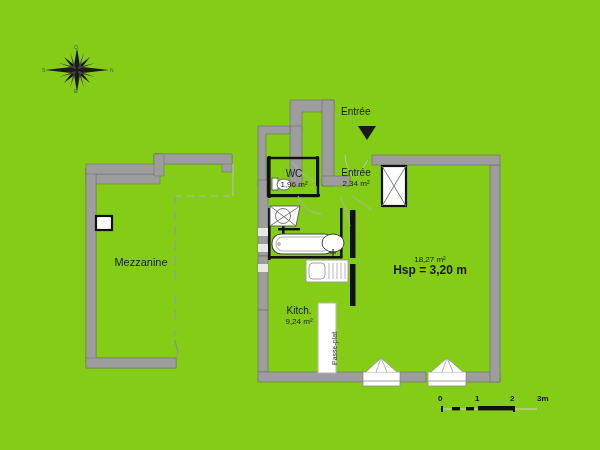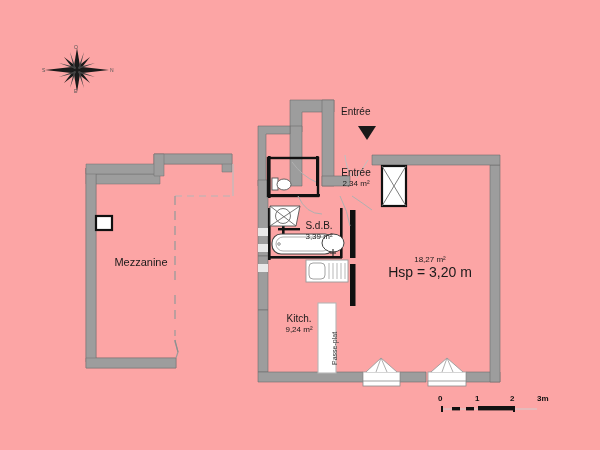--- a/index.html
+++ b/index.html
@@ -1,23 +1,23 @@
 <!DOCTYPE html>
 <html><head>
 <meta charset="utf-8">
 <style>
   html,body{margin:0;padding:0;background:#ffffff;}
   body{width:600px;height:450px;overflow:hidden;
        font-family:"Liberation Sans","DejaVu Sans",sans-serif;color:#1a1a1a;}
-  #plan{position:relative;width:600px;height:450px;background:#fca5a5;}
+  #plan{position:relative;width:600px;height:450px;background:#84cc16;}
   svg{display:block;}
   .lbl{position:absolute;text-align:center;line-height:1.15;white-space:nowrap;}
   .room-name{font-size:11px;color:#1a1a1a;}
   .room-area{font-size:8px;color:#1a1a1a;}
-  .room-hsp{font-size:14px;color:#1a1a1a;}
+  .room-hsp{font-size:12px;color:#1a1a1a;font-weight:bold;}
   .small-name{font-size:10px;}
   .compass-letter{position:absolute;font-size:5px;color:#555;}
   .scale-num{position:absolute;font-size:8px;font-weight:bold;color:#111;}
   .vert-text{position:absolute;font-size:7px;color:#333;
              transform:rotate(-90deg);transform-origin:left top;white-space:nowrap;}
   .entrance-title{position:absolute;font-size:10px;color:#1a1a1a;white-space:nowrap;}
 </style>
 </head>
 <body>
 
@@ -204,37 +204,37 @@
     </g>
   </svg>
 
   <span class="compass-letter" style="left:74px;top:44px;">O</span>
   <span class="compass-letter" style="left:42px;top:67px;">S</span>
   <span class="compass-letter" style="left:110px;top:67px;">N</span>
   <span class="compass-letter" style="left:74px;top:88px;">E</span>
 
   <span class="entrance-title" style="left:341px;top:106px;">Entrée</span>
 
+  <div class="lbl" style="left:265px;top:168px;width:58px;">
+    <div class="room-name small-name">WC</div>
+    <div class="room-area">1,96 m²</div>
+  </div>
 
   <div class="lbl" style="left:325px;top:167px;width:62px;">
     <div class="room-name small-name">Entrée</div>
     <div class="room-area">2,34 m²</div>
   </div>
 
-  <div class="lbl" style="left:288px;top:220px;width:62px;">
-    <div class="room-name small-name">S.d.B.</div>
-    <div class="room-area">3,39 m²</div>
-  </div>
 
   <div class="lbl" style="left:380px;top:255px;width:100px;">
     <div class="room-area">18,27 m²</div>
     <div class="room-hsp">Hsp = 3,20 m</div>
   </div>
 
-  <div class="lbl" style="left:272px;top:305px;width:54px;margin-top:8px;">
+  <div class="lbl" style="left:272px;top:305px;width:54px;">
     <div class="room-name small-name">Kitch.</div>
     <div class="room-area">9,24 m²</div>
   </div>
 
   <div class="lbl" style="left:105px;top:256px;width:72px;">
     <div class="room-name">Mezzanine</div>
   </div>
 
   <span class="vert-text" style="left:331px;top:365px;">Passe-plat</span>
 

